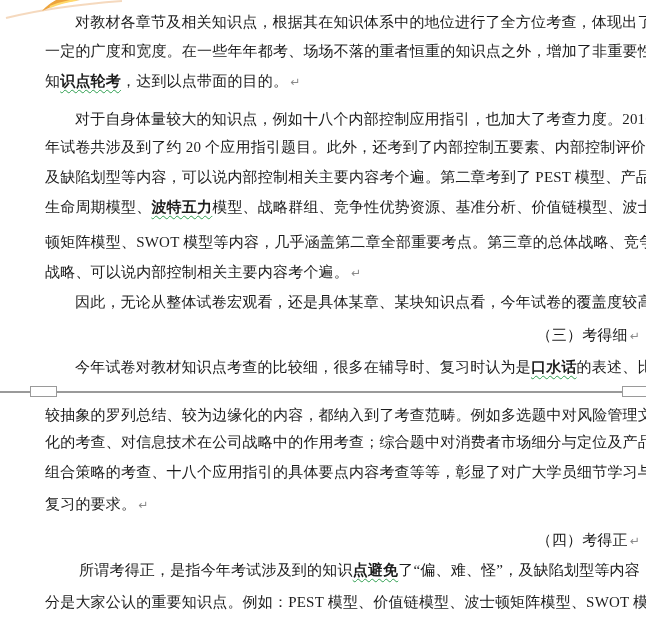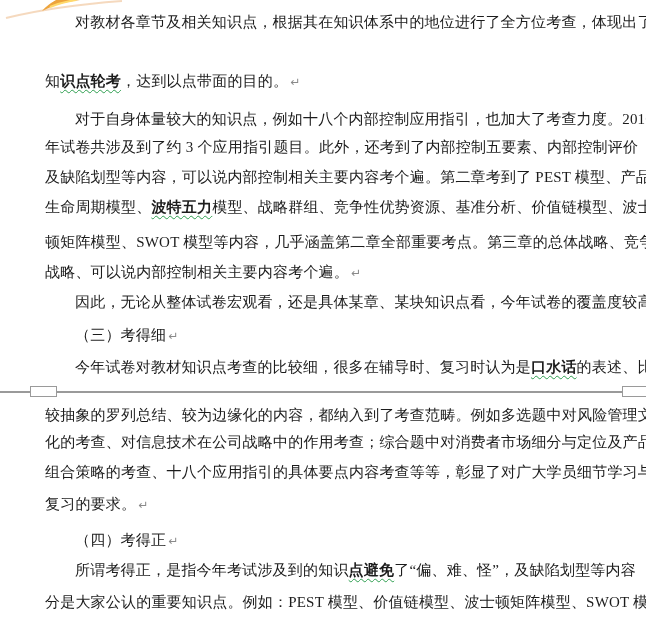--- a/index.html
+++ b/index.html
@@ -5,21 +5,21 @@
   html,body{margin:0;padding:0;}
   body{
     width:646px;height:622px;background:#ffffff;overflow:hidden;position:relative;
     font-family:"Liberation Serif","DejaVu Serif",serif;
   }
   .doc{position:absolute;left:0;top:0;width:646px;height:622px;}
   .line{
     position:absolute;left:45px;right:6px;height:30px;line-height:30px;
     font-size:15px;color:#1c1c1c;white-space:nowrap;letter-spacing:0.2px;
   }
-  .indent{padding-left:30px;}
+  .indent{padding-left:30px;text-align:right;}
   .sq{
     text-decoration-line:underline;
     text-decoration-style:wavy;
     text-decoration-color:#2e9e4f;
     text-decoration-thickness:1px;
     text-underline-offset:3px;
     font-weight:bold;
   }
   .pilcrow{
     color:#8a8a8a;font-family:"DejaVu Sans",sans-serif;font-size:12px;margin-left:2px;
@@ -35,24 +35,25 @@
 
 <div class="doc">
 
   <svg class="swoosh" viewBox="0 0 130 22" aria-hidden="true">
     <path d="M6 18 Q 55 6 122 1" fill="none" stroke="#f3cfae" stroke-width="2" opacity="0.8"></path>
     <path d="M42 11 Q 60 2 80 0 L 56 0 Q 47 5 42 11 Z" fill="#eda43c"></path>
     <path d="M50 7 Q 62 2 76 0" stroke="#ffd96b" stroke-width="2" fill="none"></path>
   </svg>
 
   <div class="line indent" style="top:7px"><span>对教材各章节及相关知识点，根据其在知识体系中的地位进行了全方位考查，体现出了</span></div>
+  <div class="line" style="top:36px"><span>一定的广度和宽度。在一些年年都考、场场不落的重者恒重的知识点之外，增加了非重要性</span></div>
   <div class="line" style="top:66px"><span>知</span><span class="sq">识点轮考</span><span>，达到以点带面的目的。</span><span class="pilcrow">↵</span></div>
 
   <div class="line indent" style="top:104px"><span>对于自身体量较大的知识点，例如十八个内部控制应用指引，也加大了考查力度。2016</span></div>
-  <div class="line" style="top:132px"><span>年试卷共涉及到了约 3 个应用指引题目。此外，还考到了内部控制五要素、内部控制评价</span></div>
+  <div class="line" style="top:132px"><span>年试卷共涉及到了约 20 个应用指引题目。此外，还考到了内部控制五要素、内部控制评价</span></div>
   <div class="line" style="top:162px"><span>及缺陷划型等内容，可以说内部控制相关主要内容考个遍。第二章考到了 PEST 模型、产品</span></div>
   <div class="line" style="top:192px"><span>生命周期模型、</span><span class="sq">波特五力</span><span>模型、战略群组、竞争性优势资源、基准分析、价值链模型、波士</span></div>
   <div class="line" style="top:227px"><span>顿矩阵模型、SWOT 模型等内容，几乎涵盖第二章全部重要考点。第三章的总体战略、竞争</span></div>
   <div class="line" style="top:257px"><span>战略、可以说内部控制相关主要内容考个遍。</span><span class="pilcrow">↵</span></div>
 
   <div class="line indent" style="top:287px"><span>因此，无论从整体试卷宏观看，还是具体某章、某块知识点看，今年试卷的覆盖度较高。</span></div>
 
   <div class="line indent" style="top:352px"><span>今年试卷对教材知识点考查的比较细，很多在辅导时、复习时认为是</span><span class="sq">口水话</span><span>的表述、比</span></div>
 
   <div class="line indent" style="top:320px"><span>（三）考得细</span><span class="pilcrow">↵</span></div>

